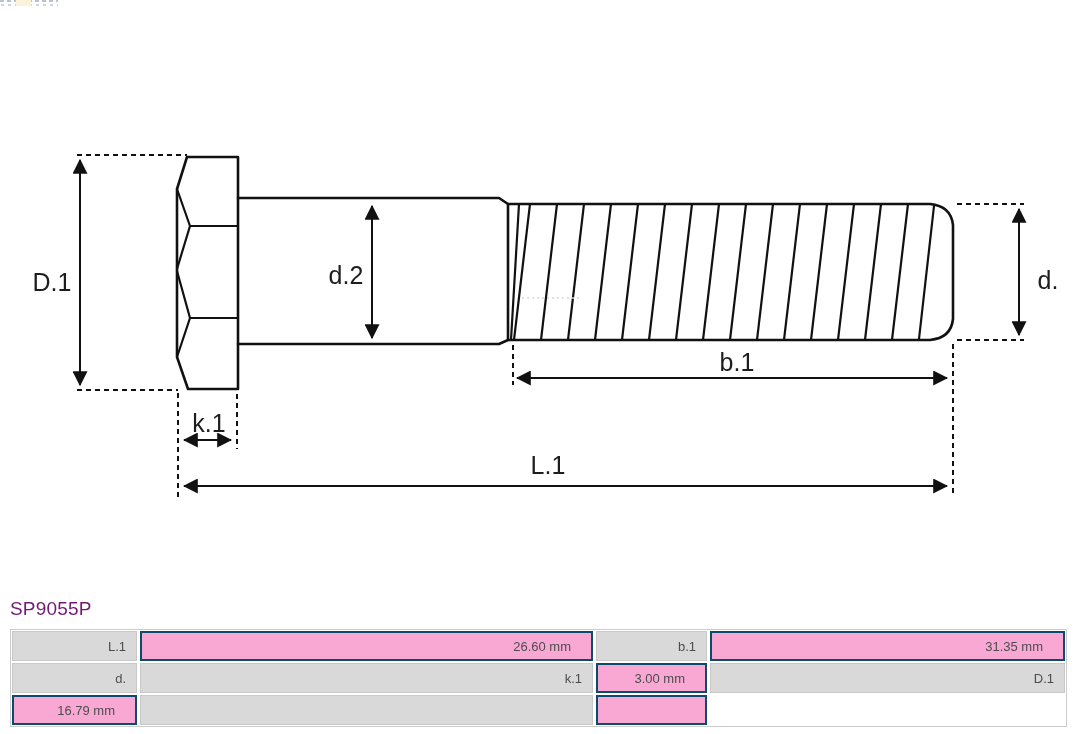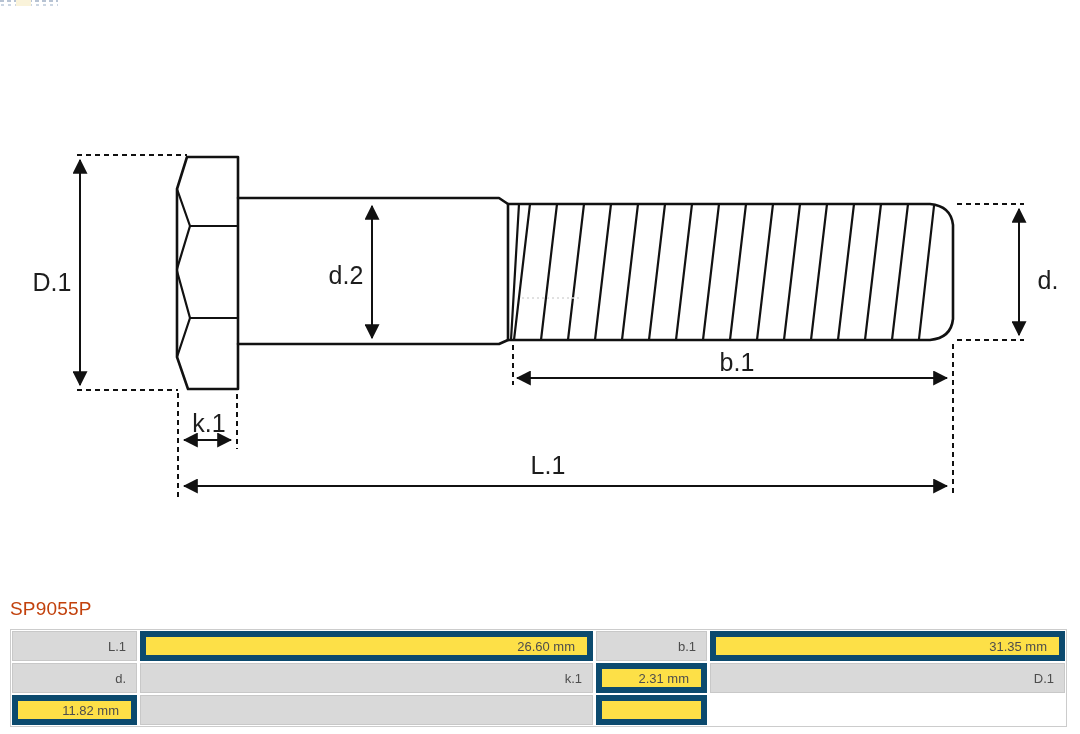--- a/index.html
+++ b/index.html
@@ -21,32 +21,32 @@
   .thr     { stroke:#111; stroke-width:2.2; stroke-linecap:round; }
   .dsh     { stroke:#111; stroke-width:2; stroke-dasharray:5 4; fill:none; }
   .dim     { stroke:#111; stroke-width:2; fill:none; }
   .faint   { stroke:#d8d8d8; stroke-width:1.5; stroke-dasharray:2 3; }
   .dimlabel{
     font-family:"Liberation Sans", sans-serif; font-size:25px; fill:#1d1d1d;
     text-anchor:middle;
   }
   .part-number {
     position:absolute; left:10px; top:598px; font-size:19px; line-height:22px;
-    color:#c2410c; letter-spacing:.2px;
+    color:#701a75; letter-spacing:.2px;
   }
   .spec-table {
     position:absolute; left:10px; top:629px; width:1057px;
     display:grid; grid-template-columns:125px 453px 111px 1fr;
     grid-auto-rows:30px; gap:2px 3px;
     border:1px solid #cccccc; padding:1px; box-sizing:border-box;
     font-size:13px; color:#4d4d4d; background:#ffffff;
   }
   .cell { display:flex; align-items:center; justify-content:flex-end; box-sizing:border-box; overflow:hidden; }
   .cell.lbl { background:#d9d9d9; border:1px solid #c8c8c8; padding-right:10px; }
-  .cell.val { background:#fde047; border:6px solid #0c4a6e; padding-right:12px; }
+  .cell.val { background:#f9a8d4; border:2px solid #0c4a6e; padding-right:20px; }
 </style>
 </head>
 <body>
 
 <div class="corner-artifact"></div>
 
 <svg class="diagram" width="1080" height="590" viewBox="0 0 1080 590">
   <defs>
     <marker id="ah" viewBox="0 0 10 10" refX="9.2" refY="5" markerWidth="7.5" markerHeight="7.5" orient="auto-start-reverse" markerUnits="userSpaceOnUse_err">
       <path d="M0,0 L10,5 L0,10 Z" fill="#111"></path>
@@ -121,19 +121,19 @@
 <div class="part-number">SP9055P</div>
 
 <div class="spec-table">
   <div class="cell lbl">L.1</div>
   <div class="cell val">26.60 mm</div>
   <div class="cell lbl">b.1</div>
   <div class="cell val">31.35 mm</div>
 
   <div class="cell lbl">d.</div>
   <div class="cell lbl">k.1</div>
-  <div class="cell val">2.31 mm</div>
+  <div class="cell val">3.00 mm</div>
 
   <div class="cell lbl">D.1</div>
-  <div class="cell val">11.82 mm</div>
+  <div class="cell val">16.79 mm</div>
   <div class="cell lbl"></div>
   <div class="cell val"></div>
 </div>
 
 </body></html>

